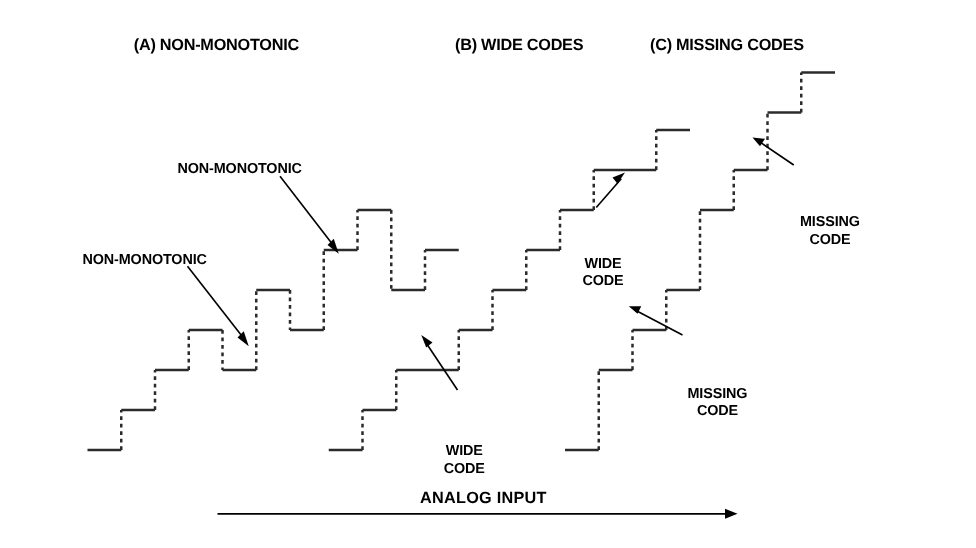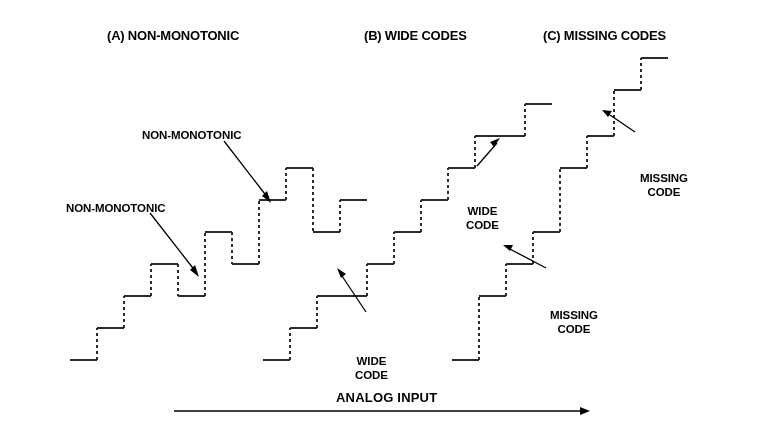--- a/index.html
+++ b/index.html
@@ -79,21 +79,21 @@
     fill: none;
   }
 </style>
 </head>
 <body>
 
 <div id="figure">
 
   <div class="panel-title" style="left:107px; top:28px;">(A) NON-MONOTONIC</div>
   <div class="panel-title" style="left:364px; top:28px;">(B) WIDE CODES</div>
-  <div class="panel-title" style="left:520px; top:28px;margin-left:23px;">(C) MISSING CODES</div>
+  <div class="panel-title" style="left:520px; top:28px;">(C) MISSING CODES</div>
 
   <svg class="layer" viewBox="0 0 781 438">
 
     <g>
       <path class="tread" d="M70 360 H97"></path>
       <path class="riser" d="M97 360 V328"></path>
       <path class="tread" d="M97 328 H124"></path>
       <path class="riser" d="M124 328 V296"></path>
       <path class="tread" d="M124 296 H151"></path>
       <path class="riser" d="M151 296 V264"></path>

